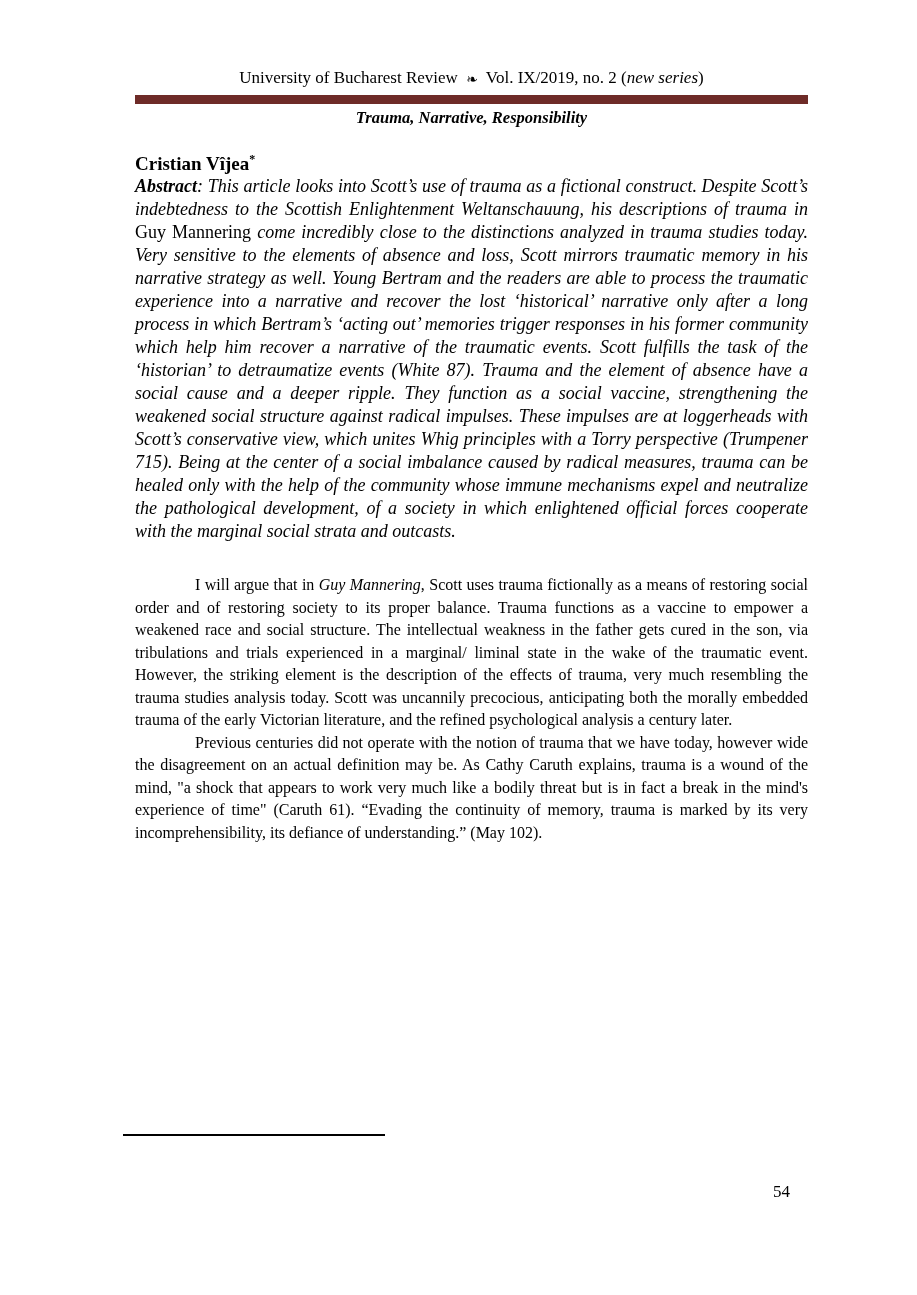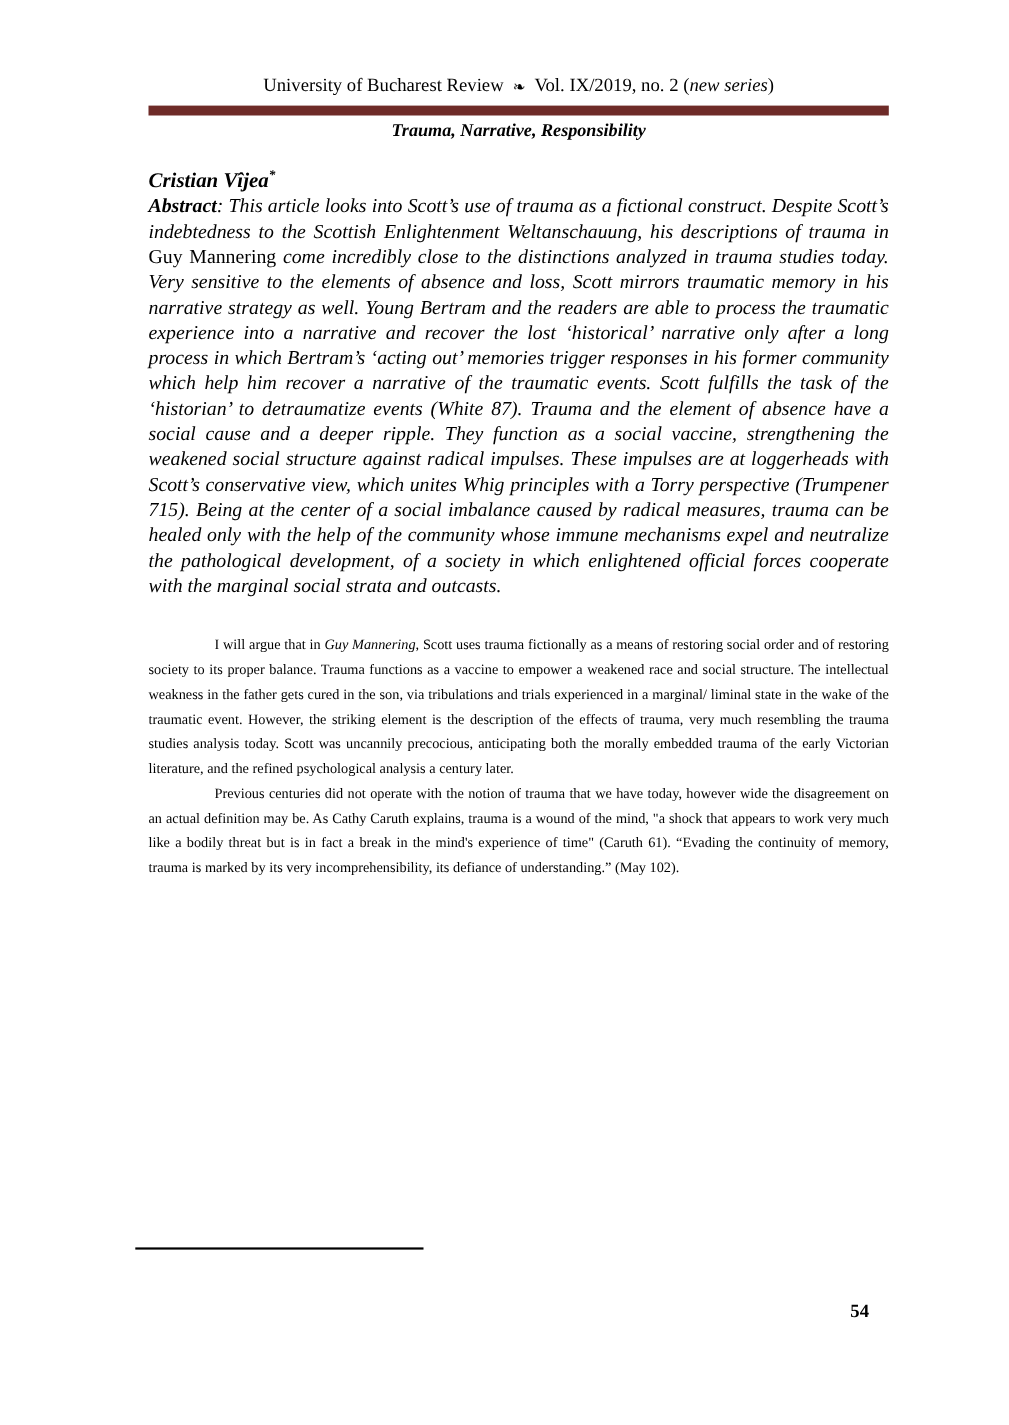--- a/index.html
+++ b/index.html
@@ -46,21 +46,20 @@
     font-weight: bold;
     font-style: italic;
     font-size: 16.5px;
     margin-top: 4px;
   }
   
   .author-line {
     margin-top: 25px;
     font-size: 19px;
     font-weight: bold;
-    font-style: italic;
   }
   .author-line sup {
     font-size: 12px;
     line-height: 0;
   }
   
   .article-title {
     margin: 25px 0 0 0;
     text-align: center;
     font-size: 22px;
@@ -76,21 +75,21 @@
     line-height: 23px;
     text-align: justify;
     font-style: italic;
   }
   .kw-paragraph { margin-top: 25px; }
   .kw-paragraph .seg-label, .abstract-paragraph .seg-label { font-weight: bold; }
   .abstract-paragraph .seg-roman { font-style: normal; }
   
   .body-paragraph {
     margin: 0;
-    font-size: 13px;
+    font-size: 16px;
     line-height: 22.5px;
     text-align: justify;
     text-indent: 60px;
   }
   .body-paragraph.first { margin-top: 31px; }
   .body-paragraph .seg-italic { font-style: italic; }
   
   .footnote-area {
     position: absolute;
     left: 123px;
@@ -106,21 +105,21 @@
     margin-top: 7px;
     font-size: 15.5px;
   }
   .footnote-text sup { font-size: 10px; line-height: 0; }
   
   .page-number {
     position: absolute;
     top: 1182px;
     right: 127px;
     font-size: 17px;
-    font-weight: bold;
+    font-weight: normal;
   }
 </style>
 </head>
 <body>
 
 <div class="page">
   <div class="content">
 
     <div class="journal-line">
       <span>University of Bucharest Review</span>

